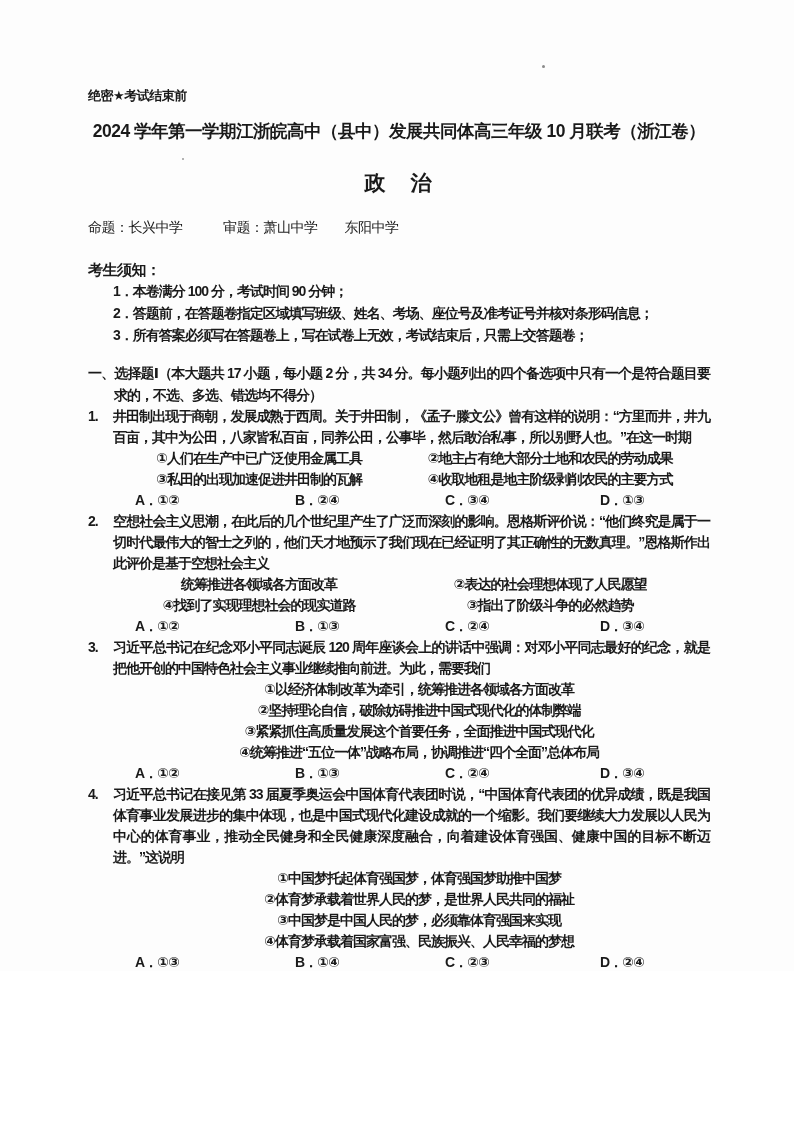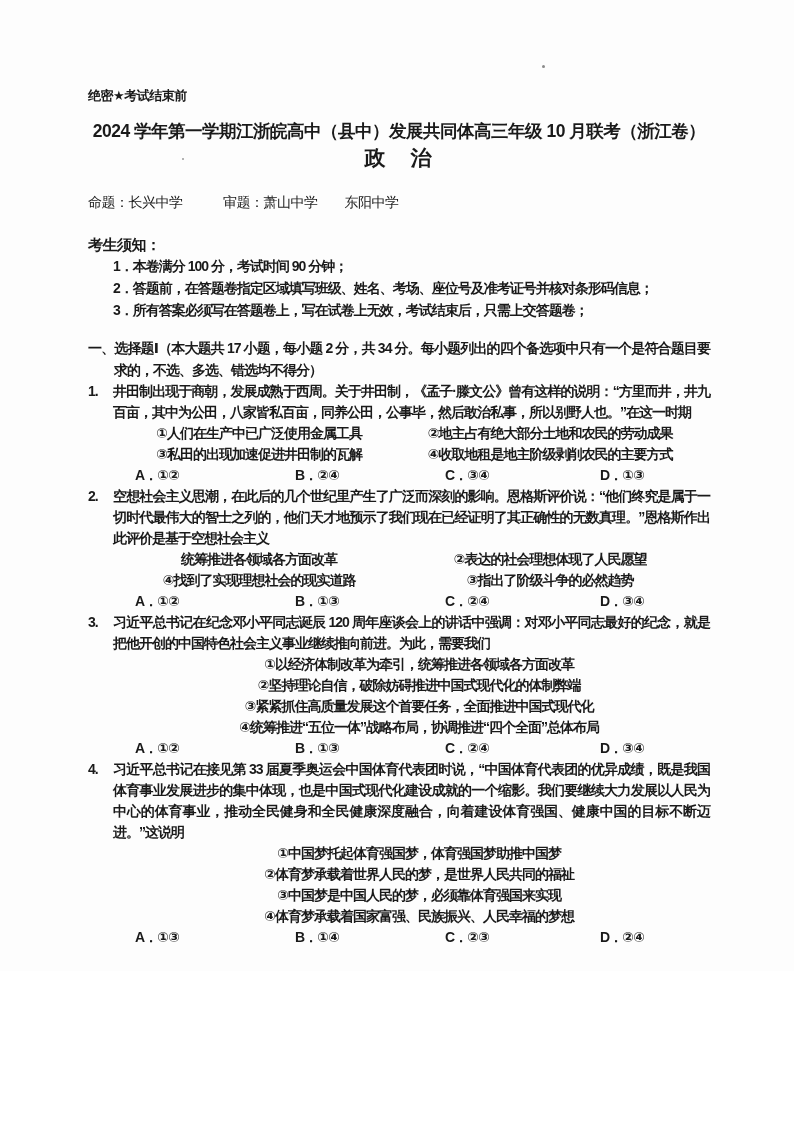--- a/index.html
+++ b/index.html
@@ -16,21 +16,21 @@
 
   .security {
     font-size: 13px; font-weight: 700; line-height: 16px; letter-spacing: -0.5px;
   }
   .exam-title {
     margin-top: 15px; font-size: 17.5px; font-weight: 700;
     text-align: center; line-height: 24px; letter-spacing: -0.5px;
     white-space: nowrap;
   }
   .subject {
-    font-size: 21px; font-weight: 700;
+    margin-top: 25px; font-size: 21px; font-weight: 700;
     text-align: center; line-height: 30px; letter-spacing: 2px;
   }
   .setters {
     margin-top: 19px; font-size: 14px; font-weight: 400;
     line-height: 20px; letter-spacing: -0.5px;
   }
   .notice-title {
     margin-top: 23px; font-size: 15px; font-weight: 700;
     line-height: 20px; letter-spacing: -0.5px;
   }

